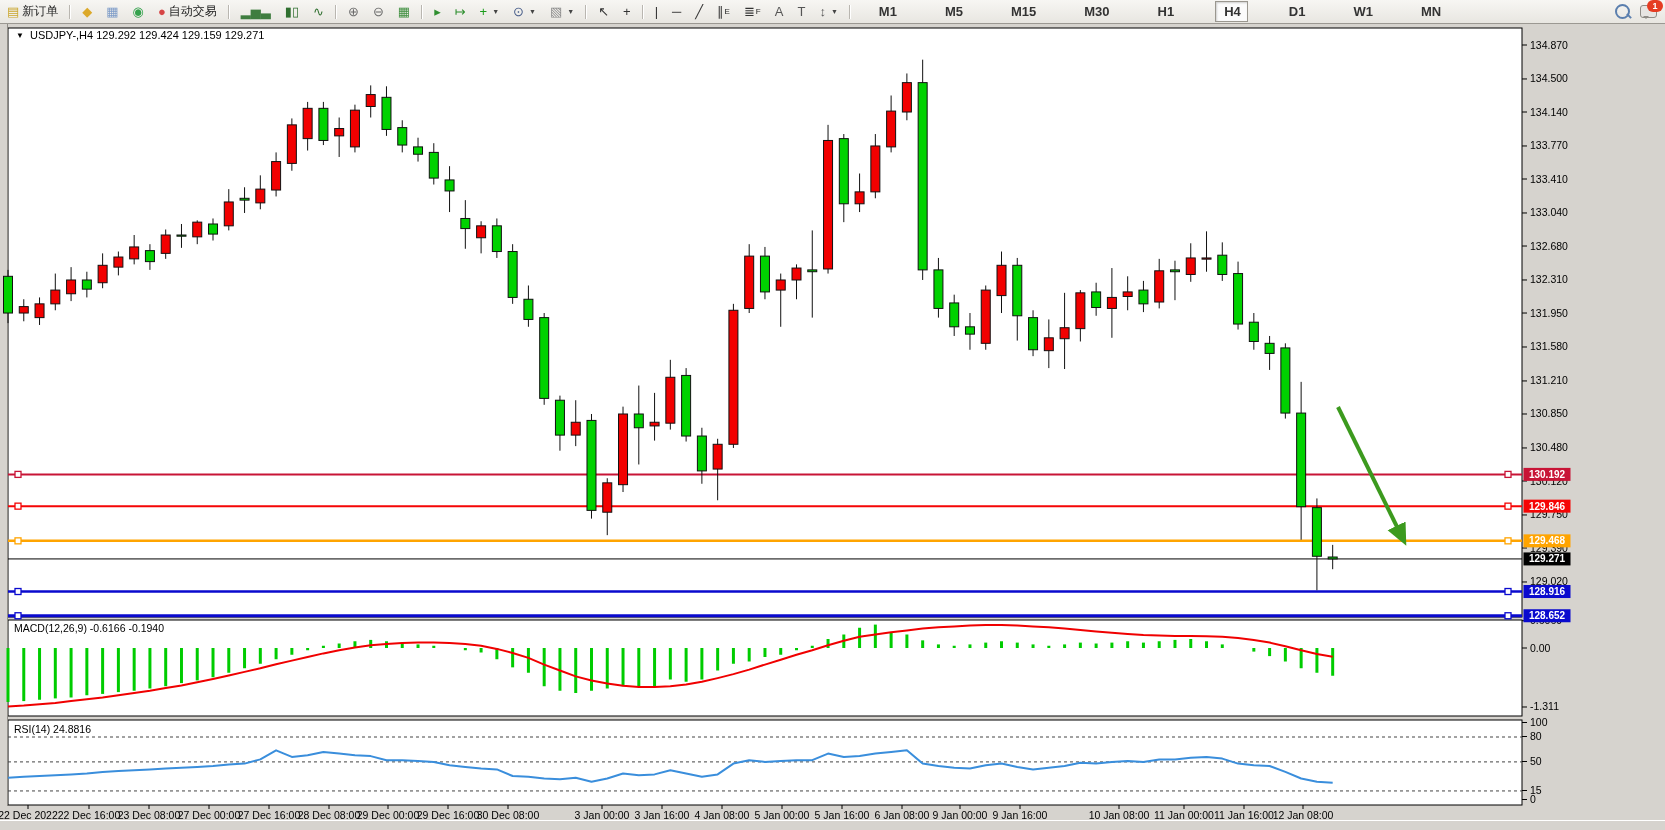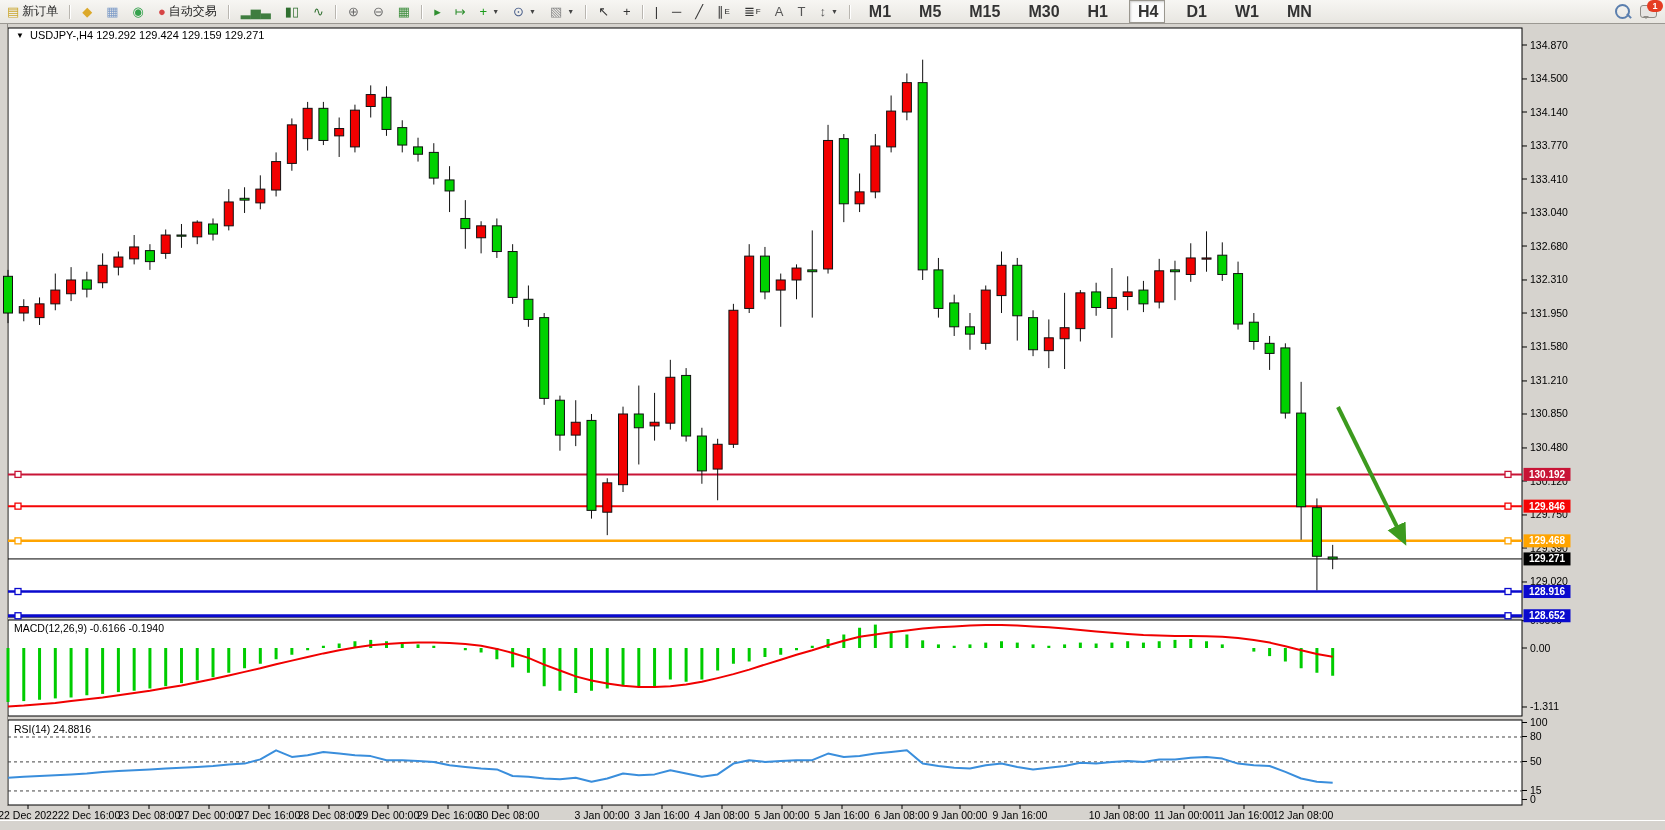--- a/index.html
+++ b/index.html
@@ -8,21 +8,21 @@
   
   #toolbar{position:absolute;left:0;top:0;width:1665px;height:23px;
     background:linear-gradient(#f7f6f3,#e8e6e1);border-bottom:1px solid #9b9892;
     display:flex;align-items:center;font-size:12px;color:#222;white-space:nowrap;}
   .tbtn{display:inline-flex;align-items:center;gap:3px;padding:1px 5px;margin:0 1px;height:19px;
     border:1px solid transparent;border-radius:2px;cursor:default;}
   .tbtn .g{font-size:13px;line-height:13px;}
   .tbtn sub{font-size:8px;margin-left:-2px;}
   .dd{font-size:7px;color:#444;margin-left:2px;}
   .sep{width:0;height:18px;border-left:1px solid #b9b6b0;border-right:1px solid #ffffff;margin:0 4px;}
-  .tf{font-size:16px;font-weight:bold;color:#333;padding:2px 6px;margin:0 7px;border:1px solid transparent;}
+  .tf{font-size:13px;font-weight:bold;color:#333;padding:2px 6px;margin:0 17px;border:1px solid transparent;}
   .tf.active{background:#fbfbfb;border:1px solid #9a978f;box-shadow:inset 1px 1px 2px rgba(0,0,0,.18);padding-left:8px;}
   #tb-right{margin-left:auto;display:flex;align-items:center;margin-right:8px;gap:10px;}
   .lens{position:relative;width:11px;height:11px;border:2px solid #5b7fae;border-radius:50%;}
   .lens:after{content:"";position:absolute;left:9px;top:9px;width:6px;height:2px;background:#5b7fae;transform:rotate(45deg);}
   .chat{position:relative;width:15px;height:11px;background:#e7e5e2;border:1.5px solid #8f8c86;border-radius:3px;}
   .chat:after{content:"";position:absolute;left:2px;bottom:-5px;border:3px solid transparent;border-top-color:#8f8c86;}
   .badge{position:absolute;right:-7px;top:-6px;min-width:12px;height:12px;border-radius:7px;background:#e53c22;
     color:#fff;font-size:9px;font-weight:bold;text-align:center;line-height:12px;padding:0 2px;}
   
   #plot{position:absolute;left:0;top:24px;}

